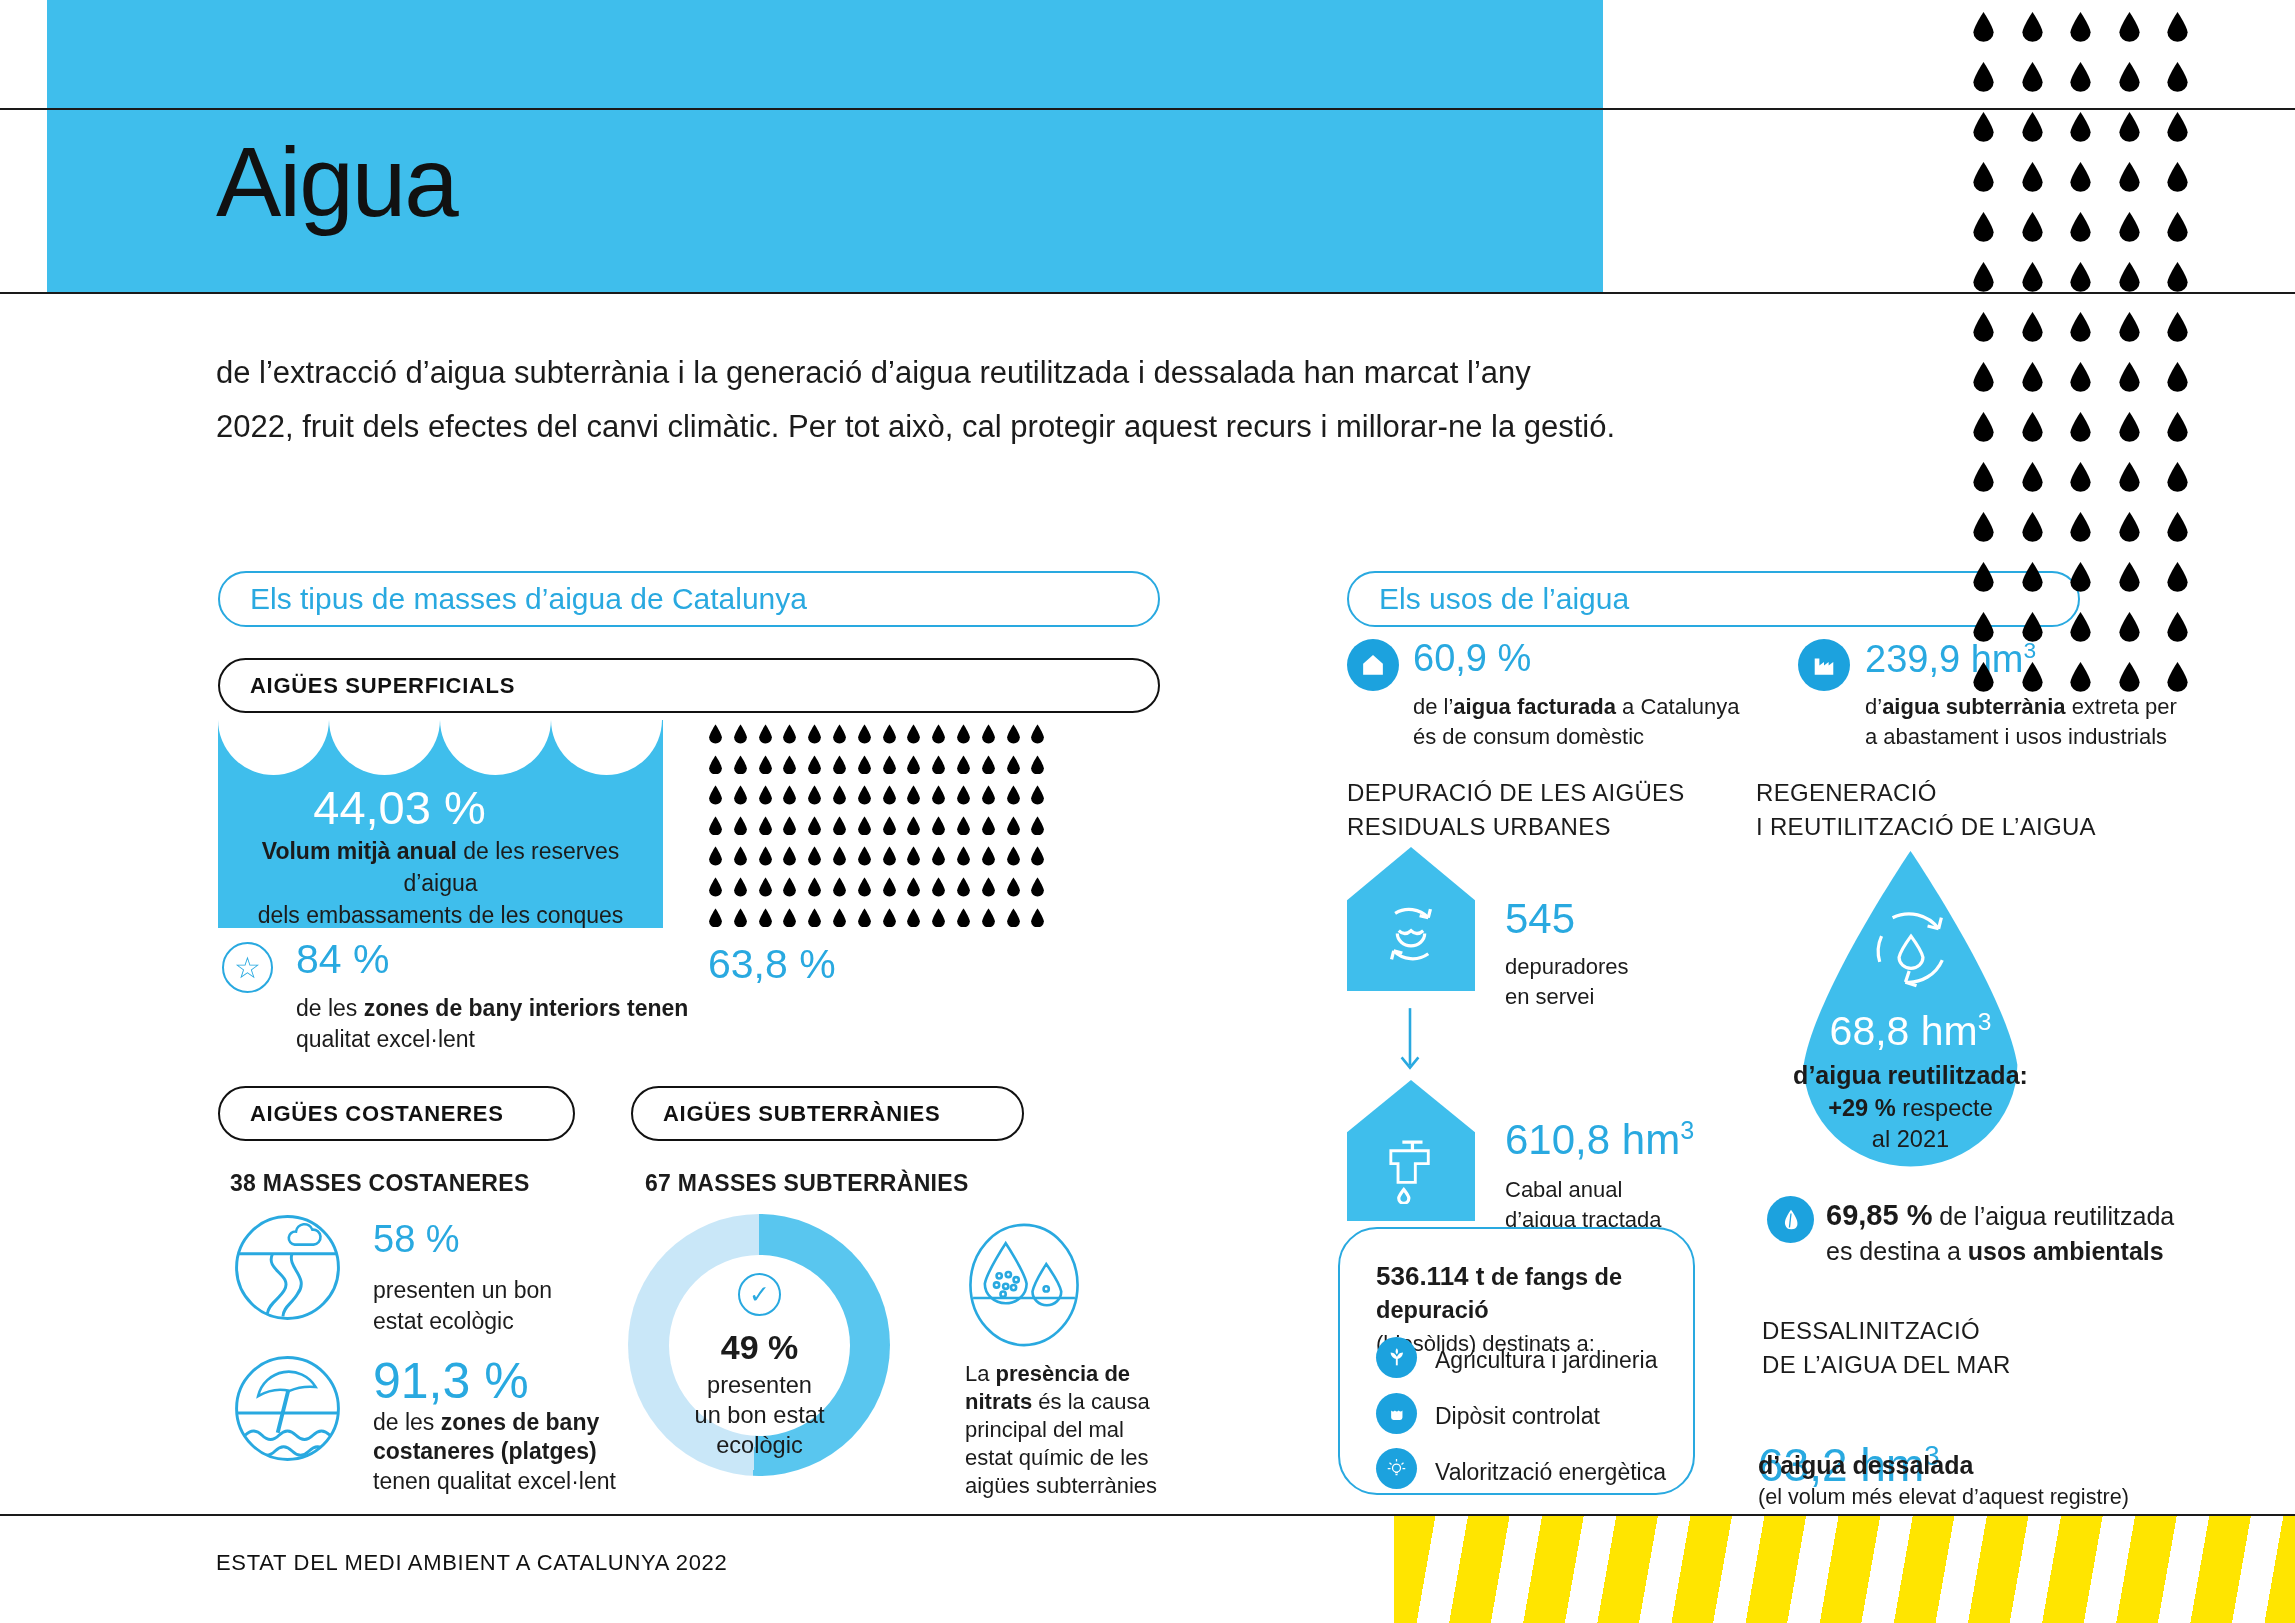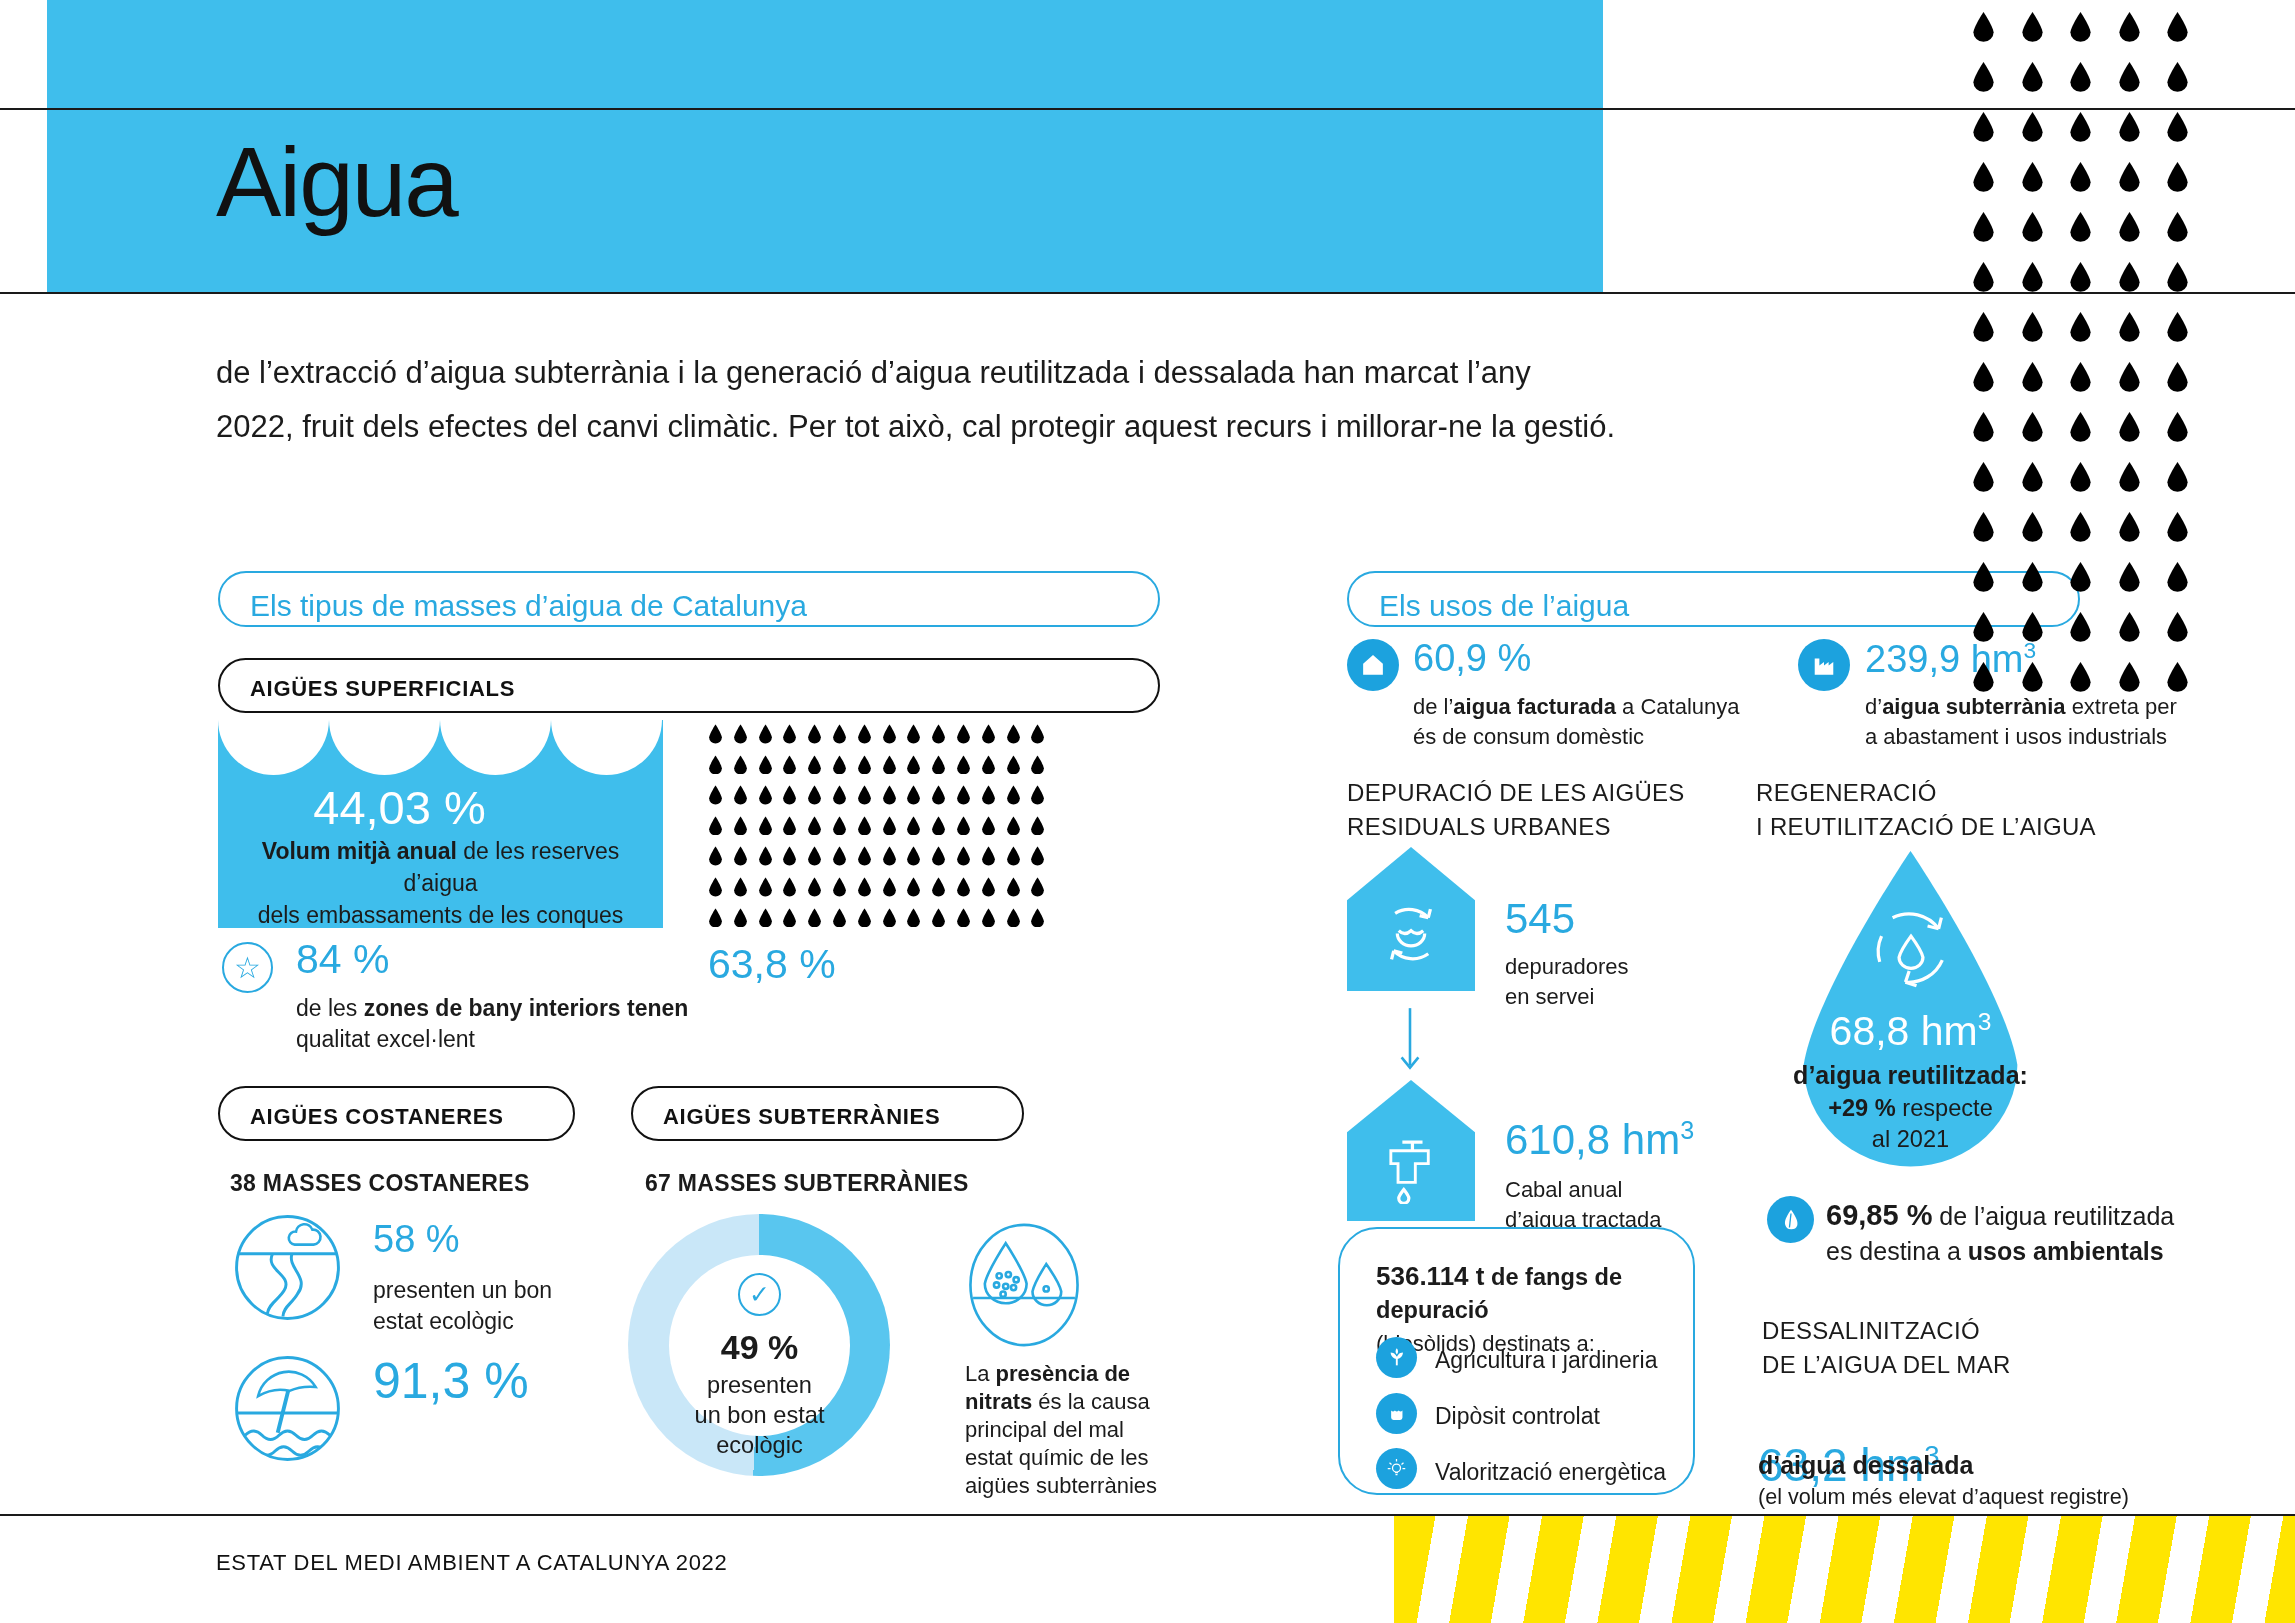--- a/index.html
+++ b/index.html
@@ -12,21 +12,21 @@
     --ink:#1b1b1b;
   }
   *{margin:0;padding:0;box-sizing:border-box}
   body{font-family:"Liberation Sans","DejaVu Sans",sans-serif;color:var(--ink);background:#fff}
   .canvas{position:relative;width:2295px;height:1623px;background:#fff;overflow:hidden}
   .abs{position:absolute}
   .hline{position:absolute;left:0;width:2295px;height:2px;background:#1a1a1a;z-index:30}
   .banner{position:absolute;left:47px;top:0;width:1556px;height:292px;background:var(--blue);z-index:1}
   .banner h1{position:absolute;left:169px;top:126px;font-size:98px;font-weight:400;letter-spacing:-2px;color:#111}
   .intro{font-size:31px;line-height:54px;color:var(--ink)}
-  .pill{position:absolute;display:flex;border-radius:31px;padding:16px 30px;background:#fff}
+  .pill{position:absolute;display:flex;align-items:center;border-radius:31px;padding:16px 30px;background:#fff}
   .pill.blue{height:56px;border:2.6px solid var(--blue-text);color:var(--blue-text);font-size:30px}
   .pill.dark{height:55px;border:2.6px solid #111;color:#111;font-weight:700;font-size:22px;letter-spacing:0.7px}
   .subhead{font-weight:700;font-size:23px;letter-spacing:0.3px}
   .blacktitle{font-weight:400;font-size:24px;line-height:34px;letter-spacing:0.3px}
   .bignum{color:var(--blue-text);font-weight:400}
   .desc{font-size:23px;line-height:31px}
   .desc b,.desc strong{font-weight:700}
   sup{font-size:60%;vertical-align:super}
   
   .wavebox{position:absolute;left:218px;top:720px;width:445px;height:208px;background:var(--blue);overflow:hidden}
@@ -660,20 +660,25 @@
       <g clip-path="url(#c2)">
         <path d="M4 92 H166"></path>
         <path d="M20 126 q13 -13 26 0 t26 0 t26 0 t26 0 t26 0"></path>
         <path d="M14 150 q13 -13 26 0 t26 0 t26 0 t26 0 t26 0"></path>
       </g>
       <path d="M40 66 A48 48 0 0 1 128 52 Q106 50 88 58 Q64 52 40 66 Z" stroke-width="4"></path>
       <path d="M86 58 L70 122" stroke-width="6"></path>
     </svg>
   </div>
   <div class="abs bignum" style="left:373px;top:1352px;font-size:50px">91,3 %</div>
+  <div class="abs desc" style="left:373px;top:1408px;line-height:29.4px">
+    <div><span>de les </span><strong>zones de bany</strong></div>
+    <div><strong>costaneres (platges)</strong></div>
+    <div>tenen qualitat excel·lent</div>
+  </div>
 
   <div class="pill dark" style="left:631px;top:1086px;width:393px">
     <span>AIGÜES SUBTERRÀNIES</span>
   </div>
   <div class="abs subhead" style="left:645px;top:1170px">67 MASSES SUBTERRÀNIES</div>
 
   <div class="donut">
     <div class="donut-hole">
       <div class="oicon" style="left:69px;top:18.3px;width:43px;height:43px;font-size:25px;border-width:2px">✓</div>
       <div class="abs" style="left:0;top:73px;width:181px;font-weight:700;font-size:34px">49 %</div>

